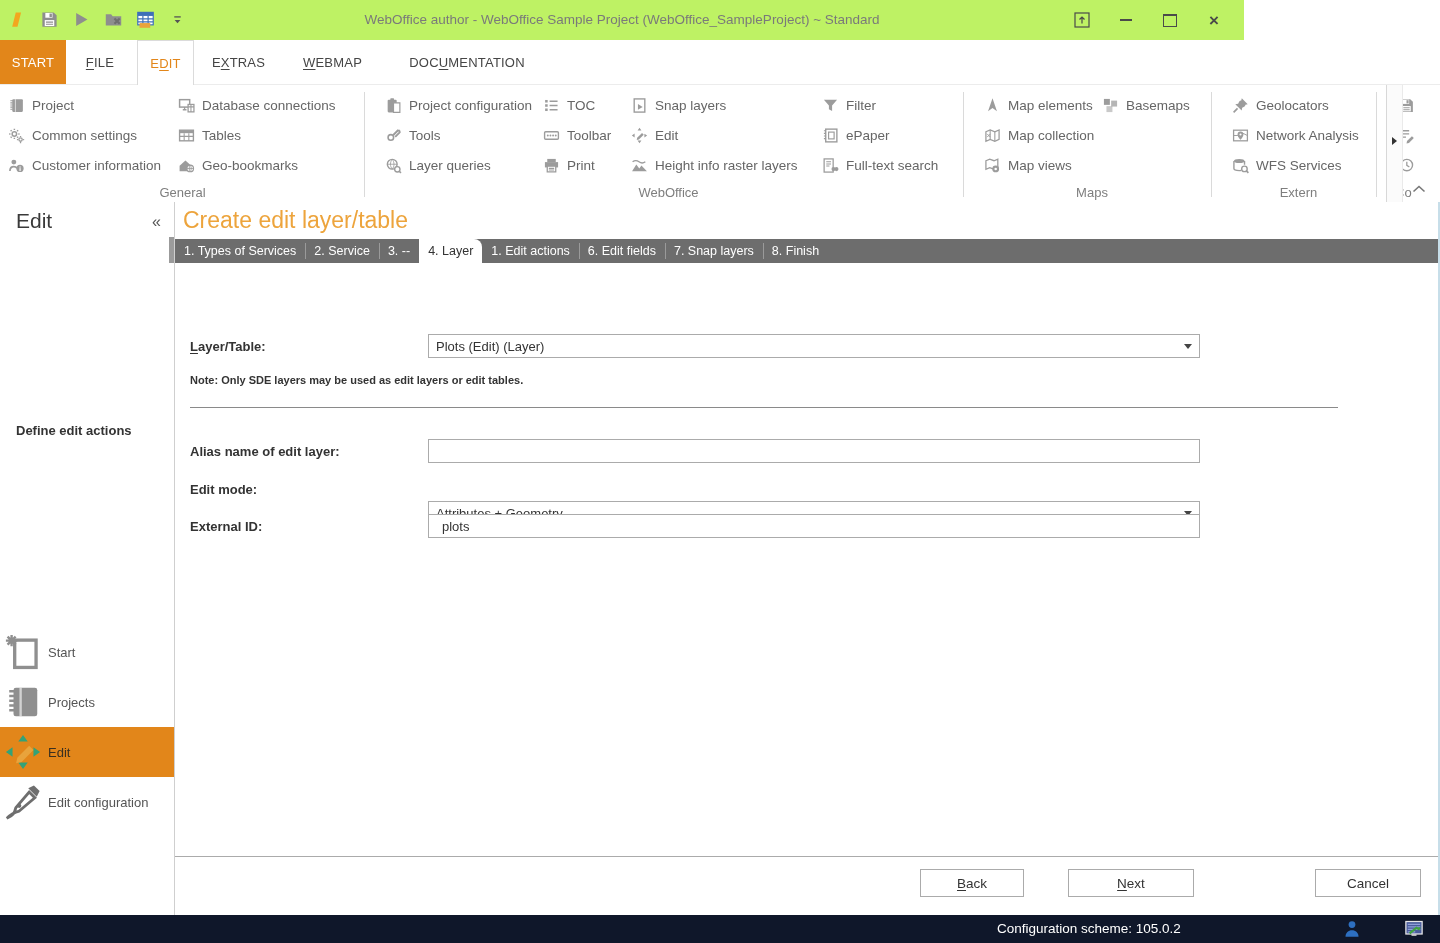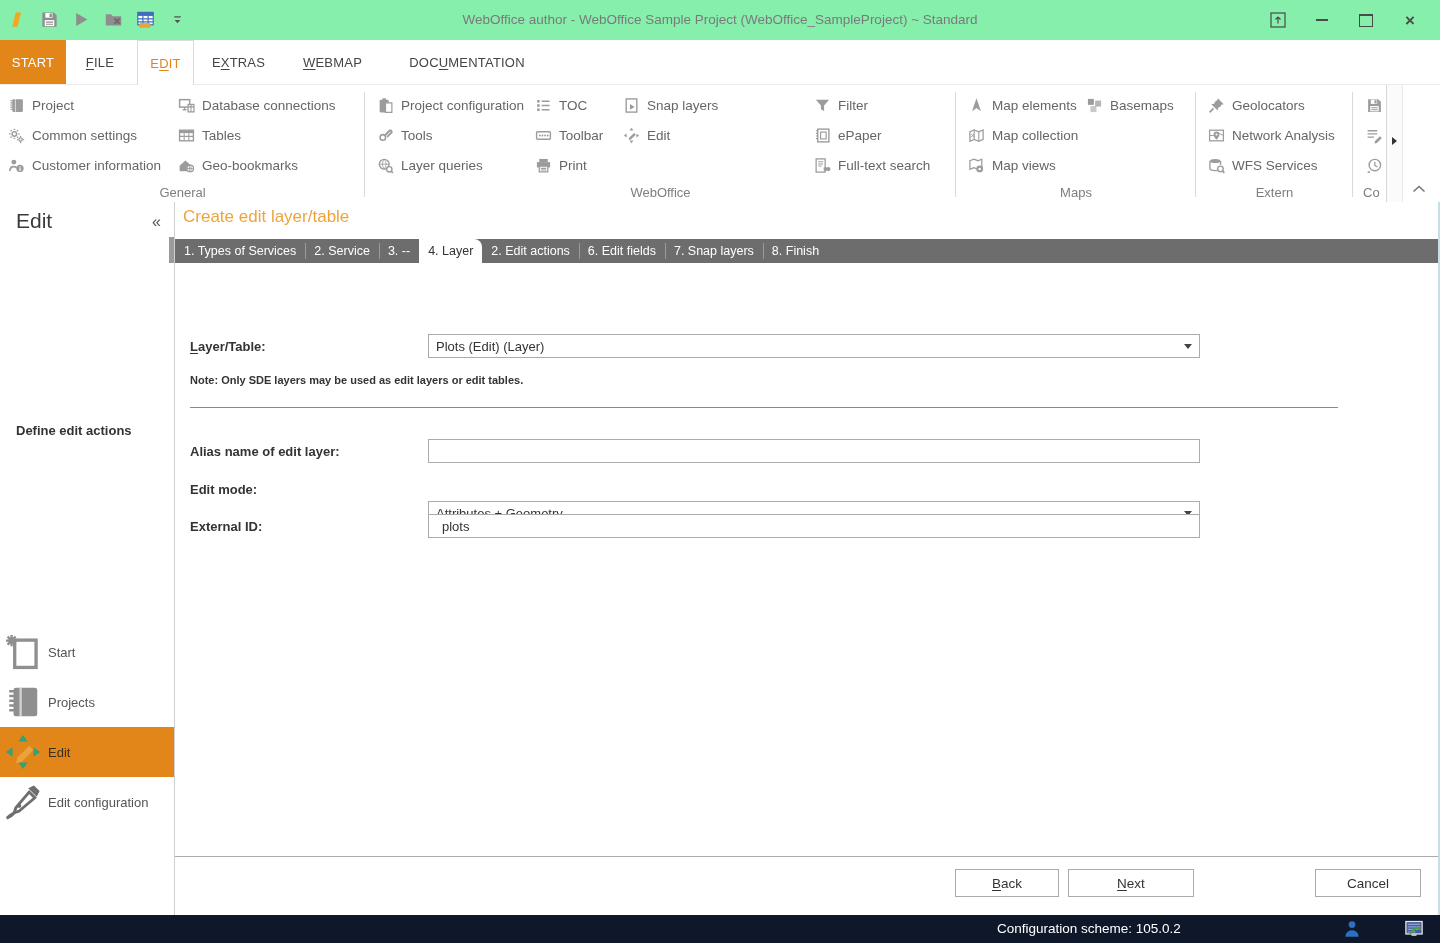--- a/index.html
+++ b/index.html
@@ -1,21 +1,21 @@
 <!DOCTYPE html>
 <html><head>
 <meta charset="utf-8">
 <style>
   html,body{margin:0;padding:0;background:#e9e9e9;}
   #app{position:relative;width:1440px;height:943px;background:#fff;overflow:hidden;
        font-family:"Liberation Sans",sans-serif;color:#333;}
   svg{display:block}
 
   
-  .titlebar{position:absolute;left:0;top:0;width:1440px;height:40px;background:#86efac;}
+  .titlebar{position:absolute;left:0;top:0;width:1244px;height:40px;background:#bef264;}
   .qat{position:absolute;left:6px;top:8px;display:flex;align-items:center;gap:9px;}
   .qi{width:23px;height:23px;display:flex;align-items:center;justify-content:center;color:#8E8E8E;}
   .qi svg{width:19px;height:19px;}
   .qi.small svg{width:13px;height:13px;color:#555;}
   .win-title{position:absolute;left:200px;right:200px;top:0;height:40px;line-height:40px;
              text-align:center;font-size:13.5px;color:#7A7A7A;white-space:nowrap;}
   .win-controls{position:absolute;right:8px;top:0;height:40px;display:flex;align-items:center;color:#4A4A4A;}
   .wc{width:44px;height:40px;display:flex;align-items:center;justify-content:center;}
   .wcic{width:16px;height:16px;}
   .wc-min{width:12px;height:2px;background:#4A4A4A;}
@@ -31,21 +31,21 @@
   .tab-start{width:66px;background:#E2861A;color:#fff;}
   .tab-file{width:52px;margin-left:8px;}
   .tab-edit{width:57px;margin-left:11px;background:#fff;border:1px solid #DBDBDB;border-bottom:none;
             color:#E2861A;margin-bottom:-1px;}
   .tab-extras{width:63px;margin-left:13px;}
   .tab-webmap{width:81px;margin-left:22px;}
   .tab-doc{width:136px;margin-left:26px;}
 
   
   .ribbon{position:absolute;left:0;top:85px;width:1440px;height:117px;background:#fff;
-          border-bottom:1px solid #D5D5D5;display:flex;box-sizing:content-box;}
+          border-bottom:1px solid #D5D5D5;display:flex;box-sizing:content-box;gap:8px;}
   .rgroup{position:relative;height:117px;box-sizing:border-box;padding-top:5px;display:flex;flex:none;}
   .rgroup::after{content:"";position:absolute;right:0;top:7px;bottom:5px;width:1px;background:#DADADA;}
   .rg-label{position:absolute;left:0;right:0;bottom:2px;text-align:center;font-size:13px;color:#7E7E7E;}
   .rcol{display:flex;flex-direction:column;flex:none;box-sizing:border-box;}
   .ri{display:flex;align-items:center;gap:7px;height:30px;font-size:13.5px;color:#666;white-space:nowrap;cursor:default;}
   .ic{width:17px;height:17px;flex:none;color:#9C9C9C;}
   .rg-general{width:365px;}
   .rg-general .c1{width:178px;padding-left:8px;}
   .rg-general .c2{width:178px;}
   .rg-weboffice{width:591px;}
@@ -78,21 +78,21 @@
   .sb-note{position:absolute;left:16px;top:221px;font-size:13px;font-weight:700;color:#333;}
   .sb-nav{position:absolute;left:0;top:425px;width:174px;}
   .nav-item{height:50px;display:flex;align-items:center;gap:6px;padding-left:4px;box-sizing:border-box;
             font-size:13px;color:#555;cursor:pointer;}
   .nav-item .nic{width:38px;height:38px;flex:none;color:#8F8F8F;}
   .nav-item.active{background:#E2861A;color:#3A3020;}
 
   
   .main{position:absolute;left:175px;top:202px;width:1265px;height:713px;background:#fff;
         border-right:2px solid #C7DEE9;box-sizing:border-box;}
-  .wz-title{position:absolute;left:8px;top:5px;font-size:17px;color:#EDA43C;}
+  .wz-title{position:absolute;left:8px;top:5px;font-size:23px;color:#EDA43C;}
   .wz-strip{position:absolute;left:0;top:37px;width:100%;height:24px;background:#6D6D6D;
             display:flex;align-items:stretch;font-size:12.5px;color:#fff;}
   .wz-step{display:flex;align-items:center;padding:0 9px;position:relative;cursor:pointer;white-space:nowrap;}
   .wz-step + .wz-step::before{content:"";position:absolute;left:0;top:4px;bottom:4px;width:1px;background:#9A9A9A;}
   .wz-step.active{background:#ffffff;color:#333;border-radius:0 8px 0 0;}
   .wz-step.active::before,.wz-step.active + .wz-step::before{display:none;}
 
   .f-label{position:absolute;left:15px;font-size:13px;font-weight:700;color:#333;white-space:nowrap;}
   .f-label .ac{text-decoration:underline;text-underline-offset:2px;}
   .f-note{position:absolute;left:15px;top:172px;font-size:11px;font-weight:700;color:#333;}
@@ -100,21 +100,21 @@
   .ctl{position:absolute;left:253px;width:772px;height:24px;box-sizing:border-box;
        border:1px solid #ABABAB;background:#fff;font-size:13px;color:#333;}
   .selectbox{display:flex;align-items:center;padding:0 22px 0 7px;cursor:pointer;position:relative;}
   .selectbox .caret{position:absolute;right:7px;top:9px;width:0;height:0;
                     border-left:4px solid transparent;border-right:4px solid transparent;border-top:5px solid #444;}
   input.ctl{padding:0 13px;font-family:"Liberation Sans",sans-serif;outline:none;}
   .f-hr2{position:absolute;left:0;top:654px;width:100%;height:1px;background:#ABABAB;}
   .btn{position:absolute;top:667px;height:28px;box-sizing:border-box;border:1px solid #ABABAB;background:#fff;
        font-size:13.5px;color:#333;display:flex;align-items:center;justify-content:center;cursor:pointer;}
   .btn .ac{text-decoration:underline;text-underline-offset:2px;}
-  .btn-back{left:780px;width:104px;}
+  .btn-back{left:745px;width:104px;}
   .btn-next{left:893px;width:126px;}
   .btn-cancel{left:1140px;width:106px;}
 
   
   .statusbar{position:absolute;left:0;top:915px;width:1440px;height:28px;background:#0f172a;text-align:right;}
   .st-text{position:absolute;left:997px;top:0;height:28px;line-height:28px;color:#fff;font-size:13.5px;}
   .st-ic{position:absolute;top:4px;width:20px;height:20px;}
   .st-person{left:1342px;color:#2D6FC0;}
   .st-monitor{left:1404px;}
 </style>
@@ -506,20 +506,26 @@
             <svg class="ic" viewBox="0 0 16 16">
               <use href="#sy-pageplay"></use>
             </svg>
             <span>Snap layers</span>
           </div>
         <div class="ri">
             <svg class="ic" viewBox="0 0 16 16">
               <use href="#sy-editarrows"></use>
             </svg>
             <span>Edit</span>
+          </div>
+        <div class="ri">
+            <svg class="ic" viewBox="0 0 16 16">
+              <use href="#sy-mountain"></use>
+            </svg>
+            <span>Height info raster layers</span>
           </div>
       </div>
       <div class="rcol c4">
         <div class="ri">
             <svg class="ic" viewBox="0 0 16 16">
               <use href="#sy-funnel"></use>
             </svg>
             <span>Filter</span>
           </div>
         <div class="ri">
@@ -669,21 +675,21 @@
       <div class="wz-step">
           <span>2. Service</span>
         </div>
       <div class="wz-step">
           <span>3. --</span>
         </div>
       <div class="wz-step active">
           <span>4. Layer</span>
         </div>
       <div class="wz-step">
-          <span>2. Edit actions</span>
+          <span>1. Edit actions</span>
         </div>
       <div class="wz-step">
           <span>6. Edit fields</span>
         </div>
       <div class="wz-step">
           <span>7. Snap layers</span>
         </div>
       <div class="wz-step">
           <span>8. Finish</span>
         </div>

